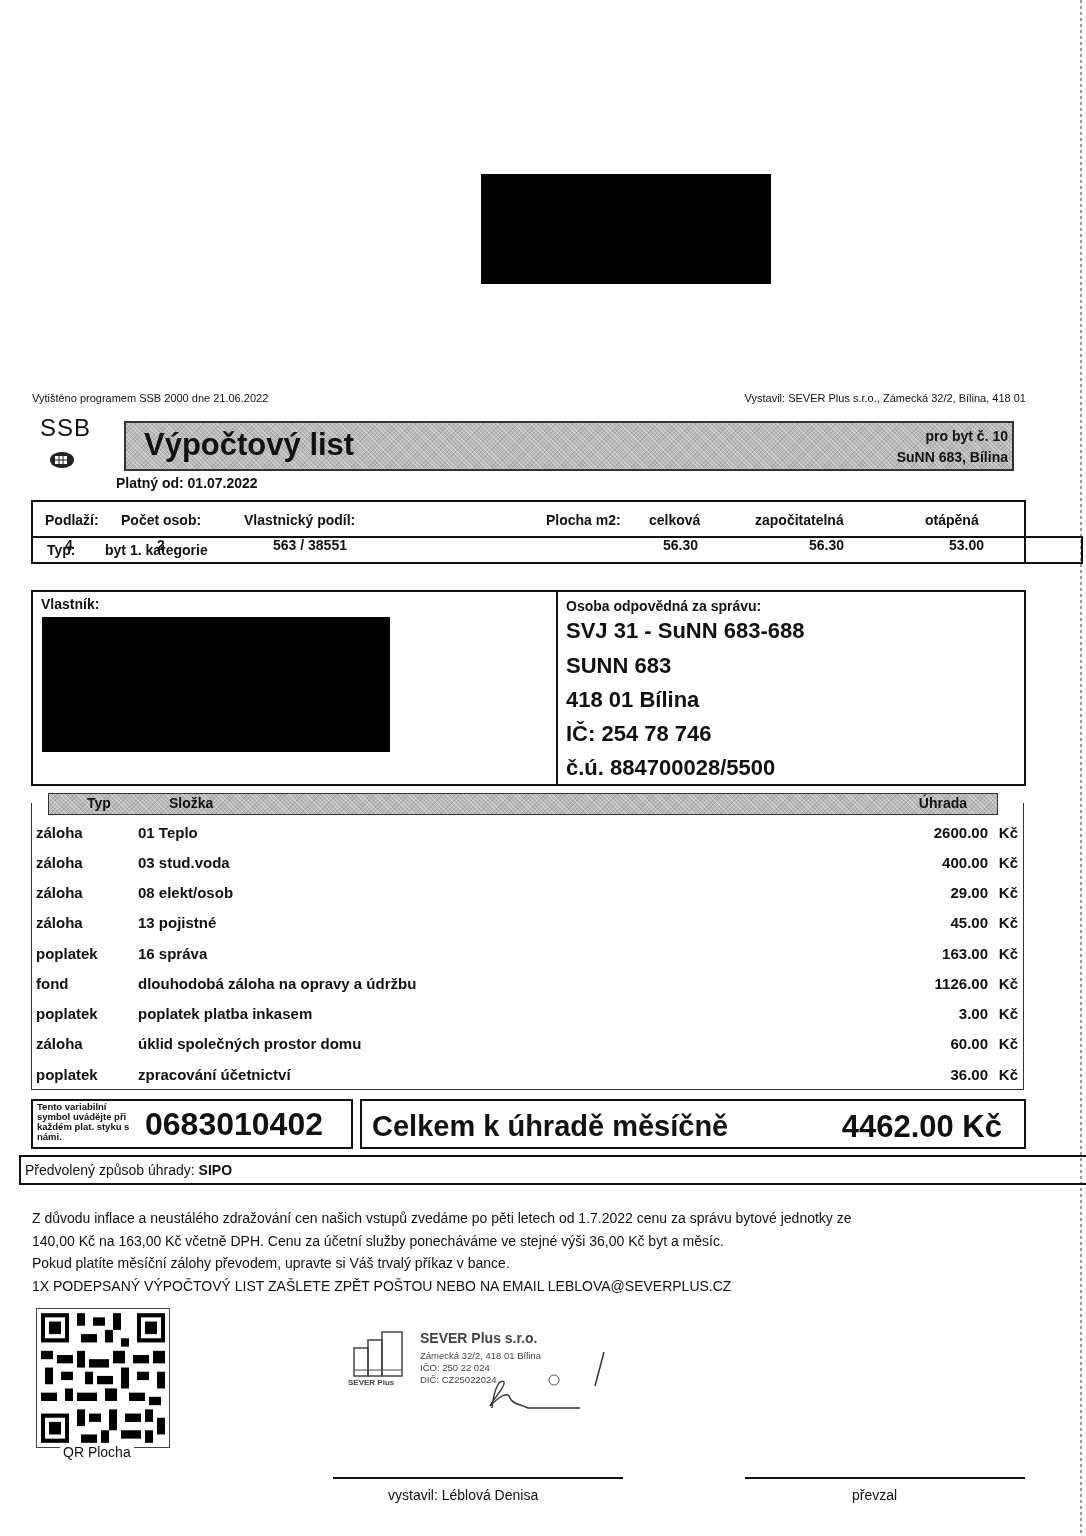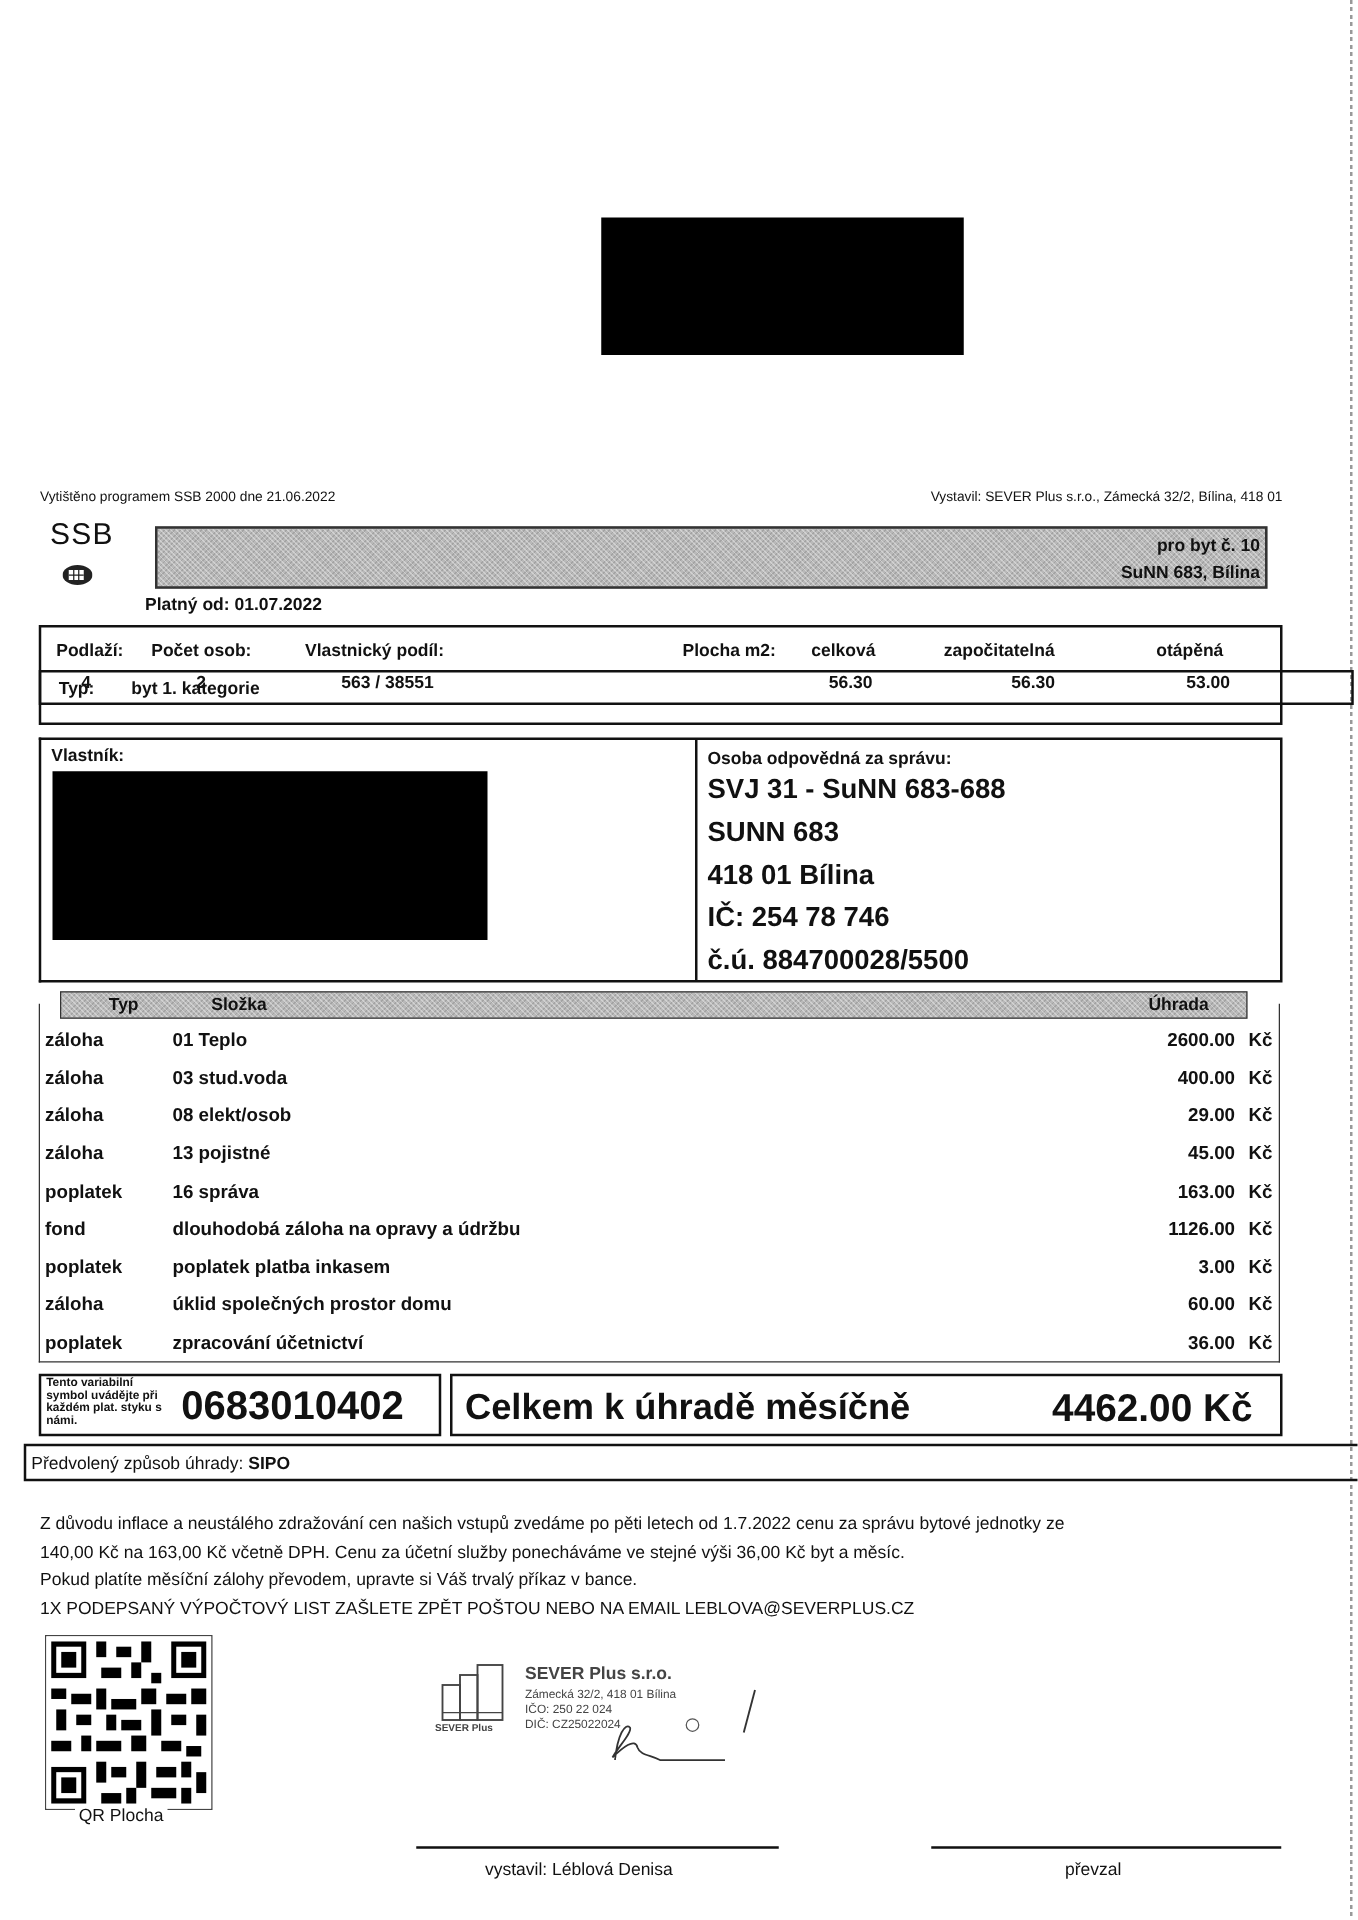--- a/index.html
+++ b/index.html
@@ -21,21 +21,21 @@
   #printed { left: 32px; top: 392px; font-size: 11px; }
   #issuer { right: 60px; top: 392px; font-size: 11px; text-align: right; }
   #ssb-logo { left: 40px; top: 414px; font-size: 24px; letter-spacing: 1px; }
   #ssb-building { left: 50px; top: 450px; width: 24px; height: 18px; }
   #title-bar { left: 124px; top: 421px; width: 890px; height: 50px; border: 2px solid #333; }
   #title-text { left: 18px; top: 4px; font-size: 31px; font-weight: bold; }
   #title-right { right: 4px; top: 3px; text-align: right; font-size: 14px; font-weight: bold; line-height: 21px; }
   #valid-from { left: 116px; top: 475px; font-size: 14px; font-weight: bold; }
 
   
-  #info-box { left: 31px; top: 500px; width: 995px; height: 80px; border: 2px solid #111; }
+  #info-box { left: 31px; top: 500px; width: 995px; height: 64px; border: 2px solid #111; }
   .lbl { font-size: 14px; font-weight: bold; position: absolute; }
   .val { font-size: 14px; font-weight: bold; position: absolute; }
   #type-row { left: 31px; top: 536px; width: 1052px; height: 28px; border: 2px solid #111; }
   #owner-box { left: 31px; top: 590px; width: 525px; height: 196px; border: 2px solid #111; border-right: none; }
   #manager-box { left: 556px; top: 590px; width: 470px; height: 196px; border: 2px solid #111; }
   .mgr-line { position: absolute; left: 8px; font-size: 22px; font-weight: bold; }
 
   
   #items-head { left: 48px; top: 793px; width: 950px; height: 22px; border: 1px solid #333; }
   #items-frame { left: 31px; top: 803px; width: 993px; height: 287px; border: 1px solid #333; border-top: none; }
@@ -81,20 +81,21 @@
 <div class="abs" id="printed">Vytištěno programem SSB 2000 dne 21.06.2022</div>
 <div class="abs" id="issuer">Vystavil: SEVER Plus  s.r.o., Zámecká 32/2, Bílina, 418 01</div>
 <div class="abs" id="ssb-logo">SSB</div>
 <svg class="abs" id="ssb-building" viewBox="0 0 24 18">
   <ellipse cx="12" cy="10" rx="12" ry="8" fill="#222"></ellipse>
   <rect x="5" y="6" width="12" height="8" fill="#fff"></rect>
   <path d="M5 10h12M9 6v8M13 6v8" stroke="#222" stroke-width="1"></path>
 </svg>
 
 <div class="abs hatch" id="title-bar">
+  <div class="abs" id="title-text">Výpočtový list</div>
   <div class="abs" id="title-right">
     <div>pro byt č. 10</div>
     <div>SuNN 683, Bílina</div>
   </div>
 </div>
 <div class="abs" id="valid-from">Platný od: 01.07.2022</div>
 
 <div class="abs" id="info-box">
   <div class="lbl" style="left:12px;top:10px;">Podlaží:</div>
   <div class="val" style="left:32px;top:35px;">4</div>

